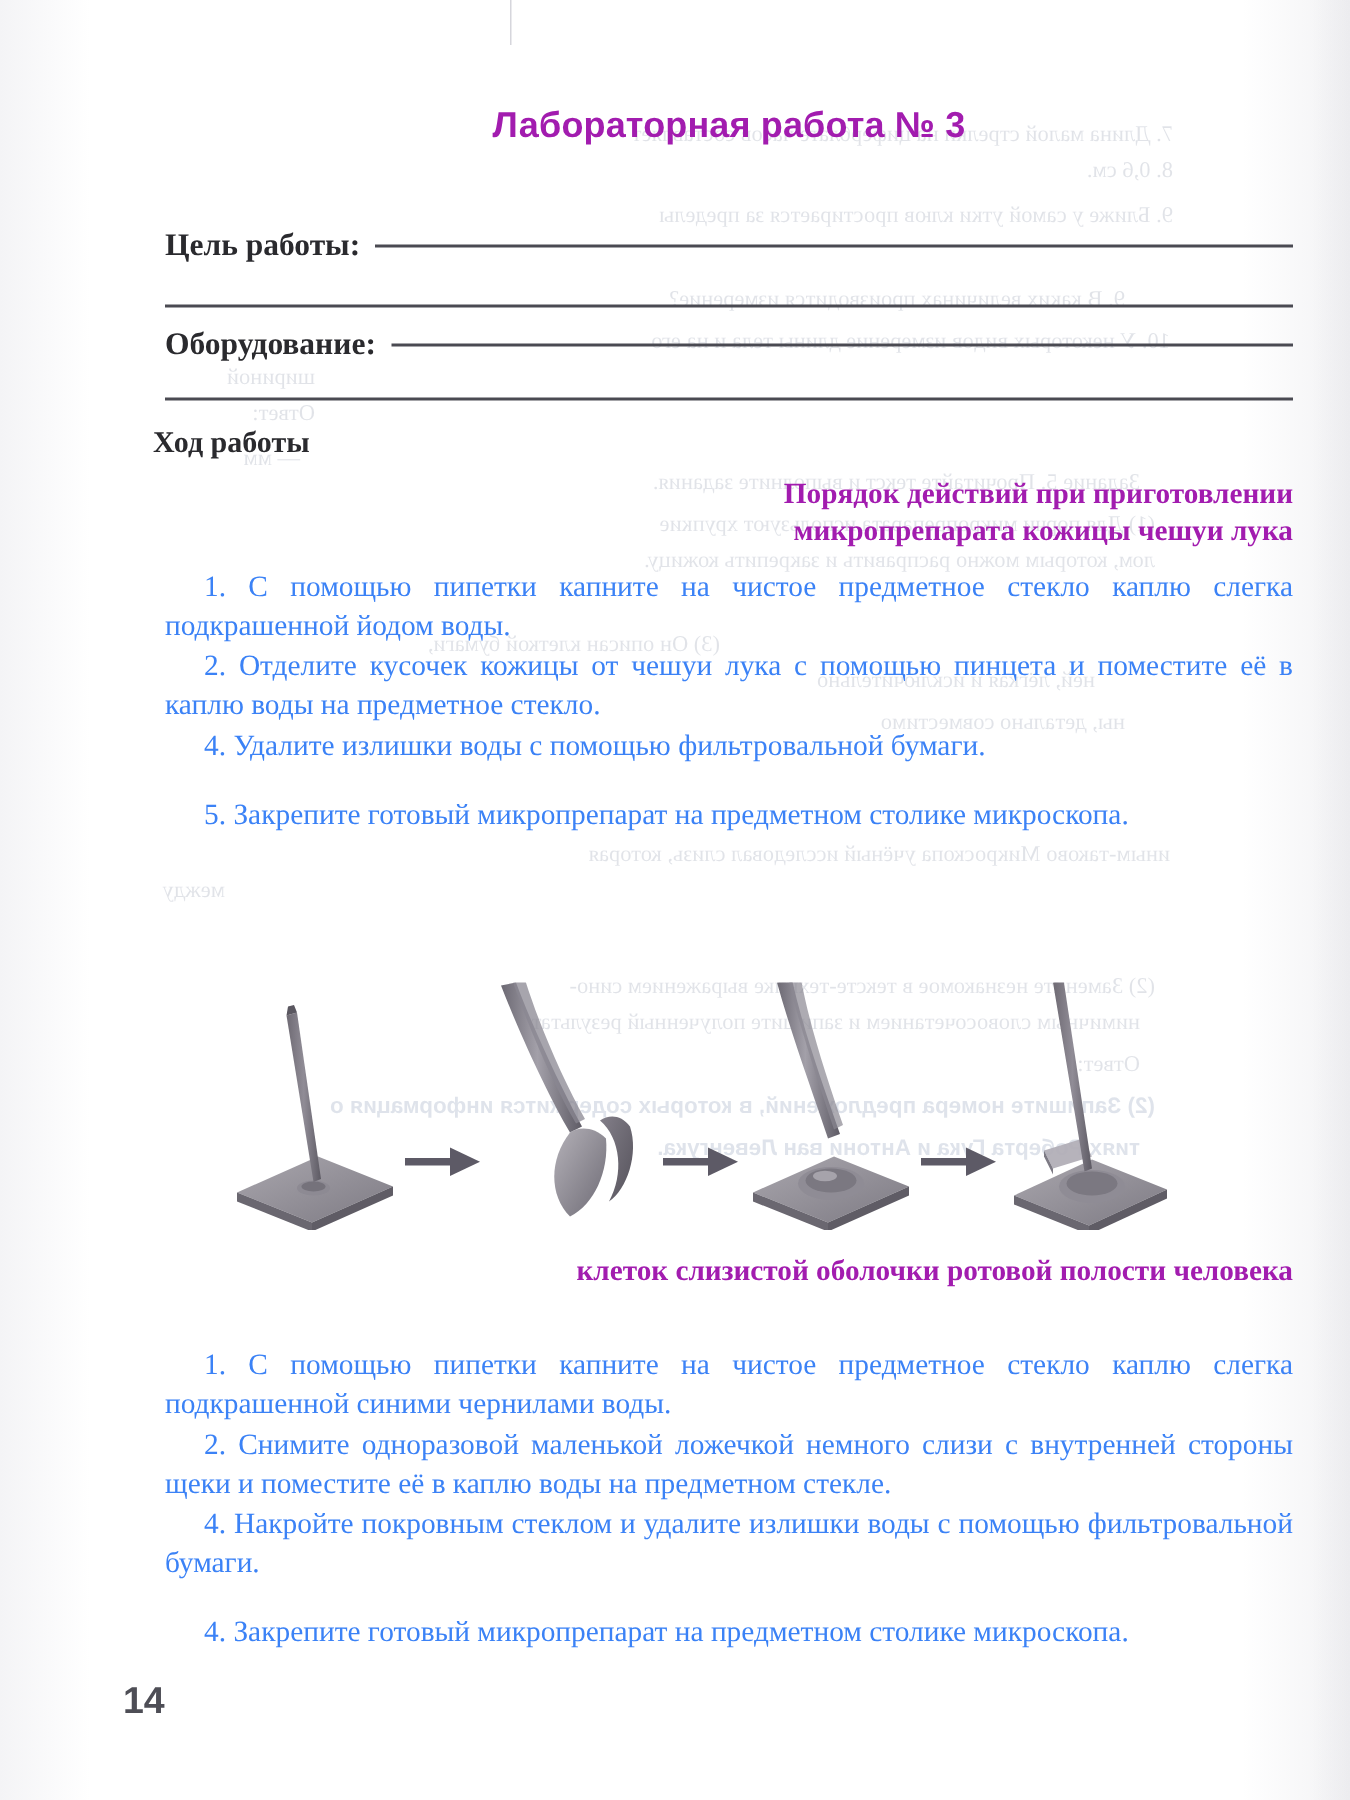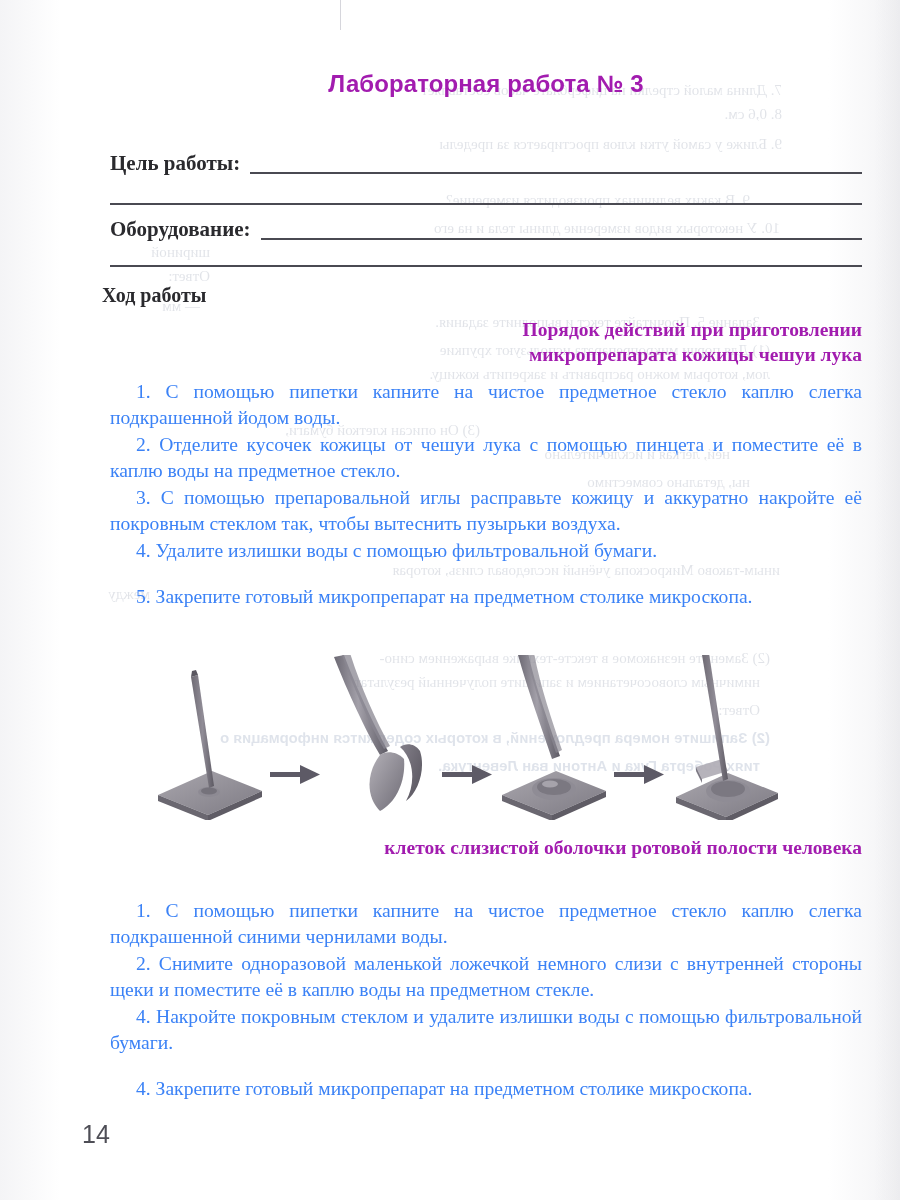--- a/index.html
+++ b/index.html
@@ -74,21 +74,21 @@
   }
   .t-lab  { top: 70px;  font-size: 24px; letter-spacing: 0.1px; }
   .t-name { top: 105px; font-size: 27px; letter-spacing: 0.1px; }
 
   
   .field-row {
     position: absolute;
     left: 110px;
     width: 752px;
     display: flex;
-    align-items: flex-end;
+    align-items: center;
   }
   .field-label {
     font-family: "Liberation Serif", serif;
     font-weight: bold;
     font-size: 21px;
     white-space: nowrap;
     padding-right: 10px;
     line-height: 1;
   }
   .field-rule {
@@ -154,21 +154,21 @@
     justify-content: space-between;
   }
   .panel { position: relative; width: 118px; height: 165px; }
   .arrow { position: relative; width: 54px; height: 165px; }
 
   .page-num {
     position: absolute;
     left: 82px;
     top: 1120px;
     font-family: "Liberation Sans", sans-serif;
-    font-weight: normal;
+    font-weight: bold;
     font-size: 25px;
     color: #4e4e56;
   }
 </style>
 </head>
 <body>
 
 <div class="page">
 
   <div class="paper-tint"></div>
@@ -217,21 +217,20 @@
   <div class="section-label" style="top:284px;">Ход работы</div>
 
   <div class="proc-title" style="top:318px;">
     <div>Порядок действий при приготовлении</div>
     <div>микропрепарата кожицы чешуи лука</div>
   </div>
 
   <div class="steps" style="top:379px;">
     <p class="step">1. С помощью пипетки капните на чистое предметное стекло каплю слегка подкрашенной йодом воды.</p>
     <p class="step">2. Отделите кусочек кожицы от чешуи лука с помощью пинцета и поместите её в каплю воды на предметное стекло.</p>
-    <p class="step">3. С помощью препаровальной иглы расправьте кожицу и аккурат­но накройте её покровным стеклом так, чтобы вытеснить пузырьки воздуха.</p>
     <p class="step">4. Удалите излишки воды с помощью фильтровальной бумаги.</p>
     <p class="step">5. Закрепите готовый микропрепарат на предметном столике мик­роскопа.</p>
   </div>
 
   <div class="illus">
 
     <div class="panel">
       <svg viewBox="0 0 118 165" width="118" height="165" aria-hidden="true">
         <defs>
           <linearGradient id="g-slide" x1="0" y1="0" x2="1" y2="1">

